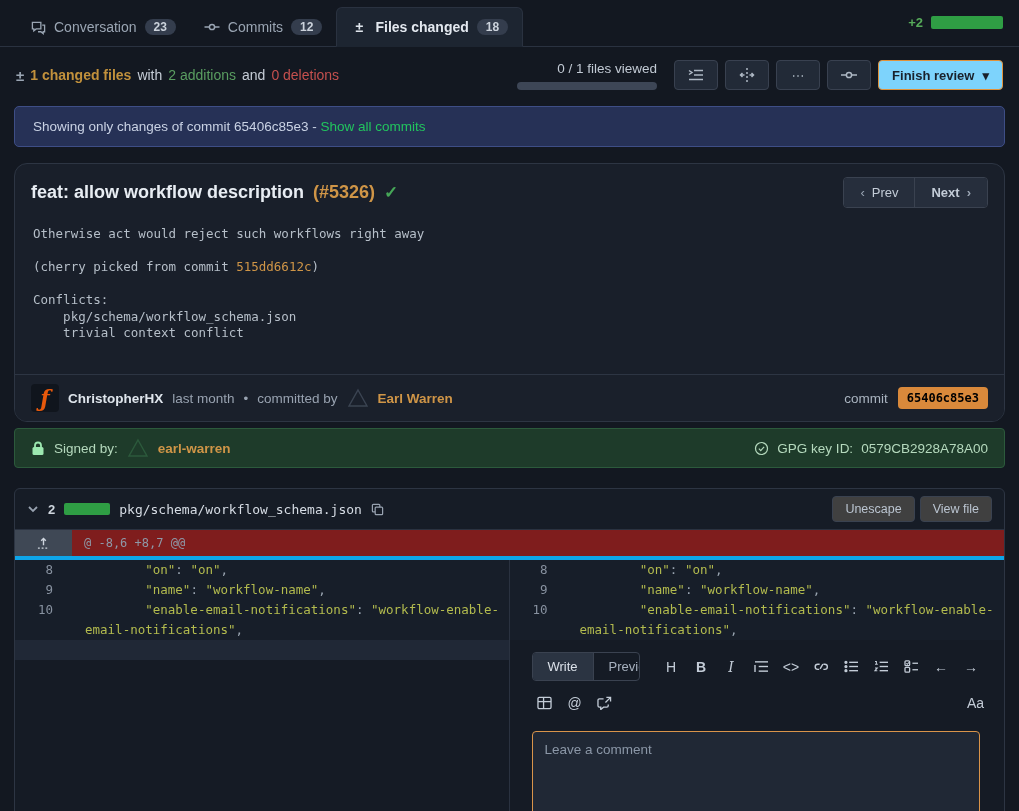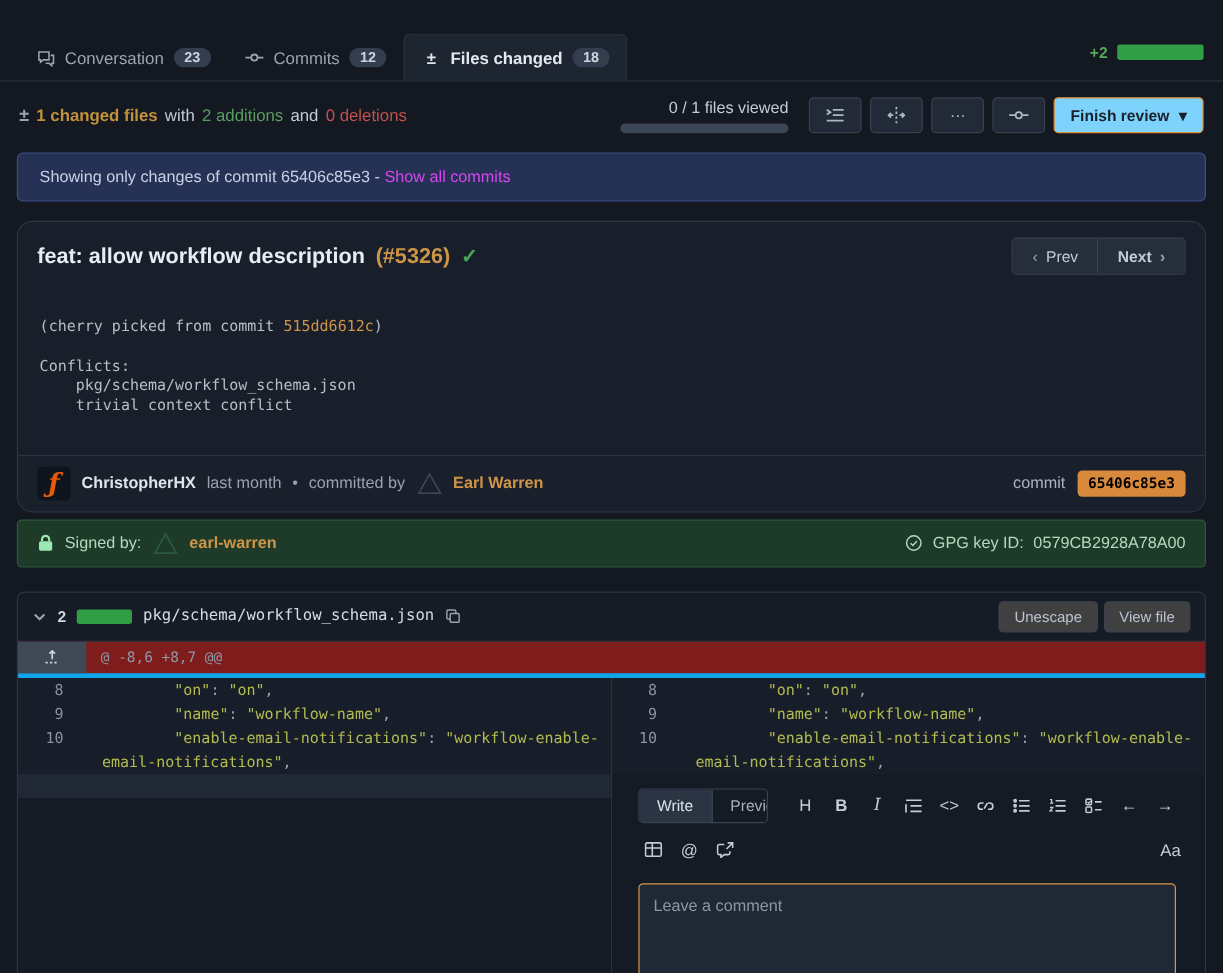--- a/index.html
+++ b/index.html
@@ -1,20 +1,20 @@
 <!DOCTYPE html>
 <html><head>
 <meta charset="utf-8">
 <style>
   * { margin:0; padding:0; box-sizing:border-box; }
   html,body { width:1019px; height:811px; overflow:hidden; }
   body { background:#131821; font-family:"Liberation Sans", sans-serif; color:#cdd4de; font-size:13px; }
 
   
-  .topbar { display:flex; align-items:flex-end; padding:8px 16px 0 16px; border-bottom:1px solid #2a3240; height:68px; }
+  .topbar { display:flex; align-items:flex-end; padding:8px 16px 0 16px; border-bottom:1px solid #2a3240; height:47px; }
   .tab { display:flex; align-items:center; gap:8px; padding:11px 14px; color:#9aa5b3; font-size:14px; cursor:pointer; }
   .tab.active { background:#1d2531; border:1px solid #2a3240; border-bottom:1px solid #1d2531; border-radius:6px 6px 0 0; color:#e3e8ef; font-weight:bold; margin-bottom:-1px; }
   .count-badge { background:#343d4d; color:#ccd3dc; border-radius:10px; padding:1px 9px; font-size:12px; font-weight:bold; }
   .tab-icon { width:16px; height:16px; display:inline-flex; align-items:center; justify-content:center; color:#9aa5b3; }
   .tab.active .tab-icon { color:#dfe5ec; }
   .diffstat-top { margin-left:auto; display:flex; align-items:center; gap:8px; margin-bottom:16px; }
   .diffstat-num { color:#57ab5a; font-weight:bold; font-size:13px; }
   .diffstat-bar { width:72px; height:13px; background:#2f9e44; border-radius:2px; }
 
   
@@ -27,21 +27,21 @@
   .right-cluster { margin-left:auto; display:flex; align-items:center; gap:7px; }
   .viewed { display:flex; flex-direction:column; align-items:flex-end; gap:6px; margin-right:10px; }
   .viewed-label { color:#c2cad4; font-size:13.5px; }
   .progress { width:140px; height:8px; background:#3d4656; border-radius:4px; overflow:hidden; }
   .progress-fill { width:0%; height:100%; background:#2f9e44; }
   .icon-btn { width:44px; height:30px; background:#222a37; border:1px solid #394150; border-radius:4px; display:flex; align-items:center; justify-content:center; color:#aeb8c4; cursor:pointer; font-size:13px; }
   .finish-btn { height:30px; background:#7dd3fc; border:1px solid #e0913a; border-radius:4px; color:#19212c; font-weight:bold; font-size:13px; padding:0 13px; display:flex; align-items:center; gap:8px; cursor:pointer; }
 
   
   .banner { margin:4px 14px 16px 14px; background:#263156; border:1px solid #3e4e86; border-radius:5px; padding:12px 18px; color:#c9d2e4; font-size:13.5px; }
-  .banner a { color:#d946ef; text-decoration:none; cursor:pointer; }
+  .banner a { color:#22c55e; text-decoration:none; cursor:pointer; }
 
   
   .card { margin:0 14px; border:1px solid #2d3543; border-radius:13px; background:#191f2a; overflow:hidden; }
   .card-head { display:flex; align-items:center; padding:13px 16px 10px 16px; }
   .card-title { font-size:18px; font-weight:bold; color:#e8edf3; display:flex; align-items:center; gap:9px; }
   .card-title .issue-ref { color:#cf9547; }
   .check-ok { color:#46a758; font-size:17px; }
   .prevnext { margin-left:auto; display:flex; border:1px solid #3a4250; border-radius:4px; overflow:hidden; }
   .pn-btn { background:#262e3c; color:#c3ccd7; font-size:13px; padding:7px 16px; display:flex; align-items:center; gap:7px; cursor:pointer; }
   .pn-btn + .pn-btn { border-left:1px solid #3a4250;font-weight:bold; }
@@ -211,20 +211,21 @@
         <span class="pn-chev">‹</span>
         <span>Prev</span>
       </div>
       <div class="pn-btn">
         <span>Next</span>
         <span class="pn-chev">›</span>
       </div>
     </div>
   </div>
   <div class="card-body" id="commit-body">
+      <div class="bline"><span class="">Otherwise act would reject such workflows right away</span></div>
       <div class="bline">&nbsp;</div>
       <div class="bline"><span class="">(cherry picked from commit </span><span class="hash-link">515dd6612c</span><span class="">)</span></div>
       <div class="bline">&nbsp;</div>
       <div class="bline"><span class="">Conflicts:</span></div>
       <div class="bline"><span class="">    pkg/schema/workflow_schema.json</span></div>
       <div class="bline"><span class="">    trivial context conflict</span></div>
       <div class="bline">&nbsp;</div>
     </div>
   <div class="card-foot">
     <span class="avatar1">ƒ</span>

